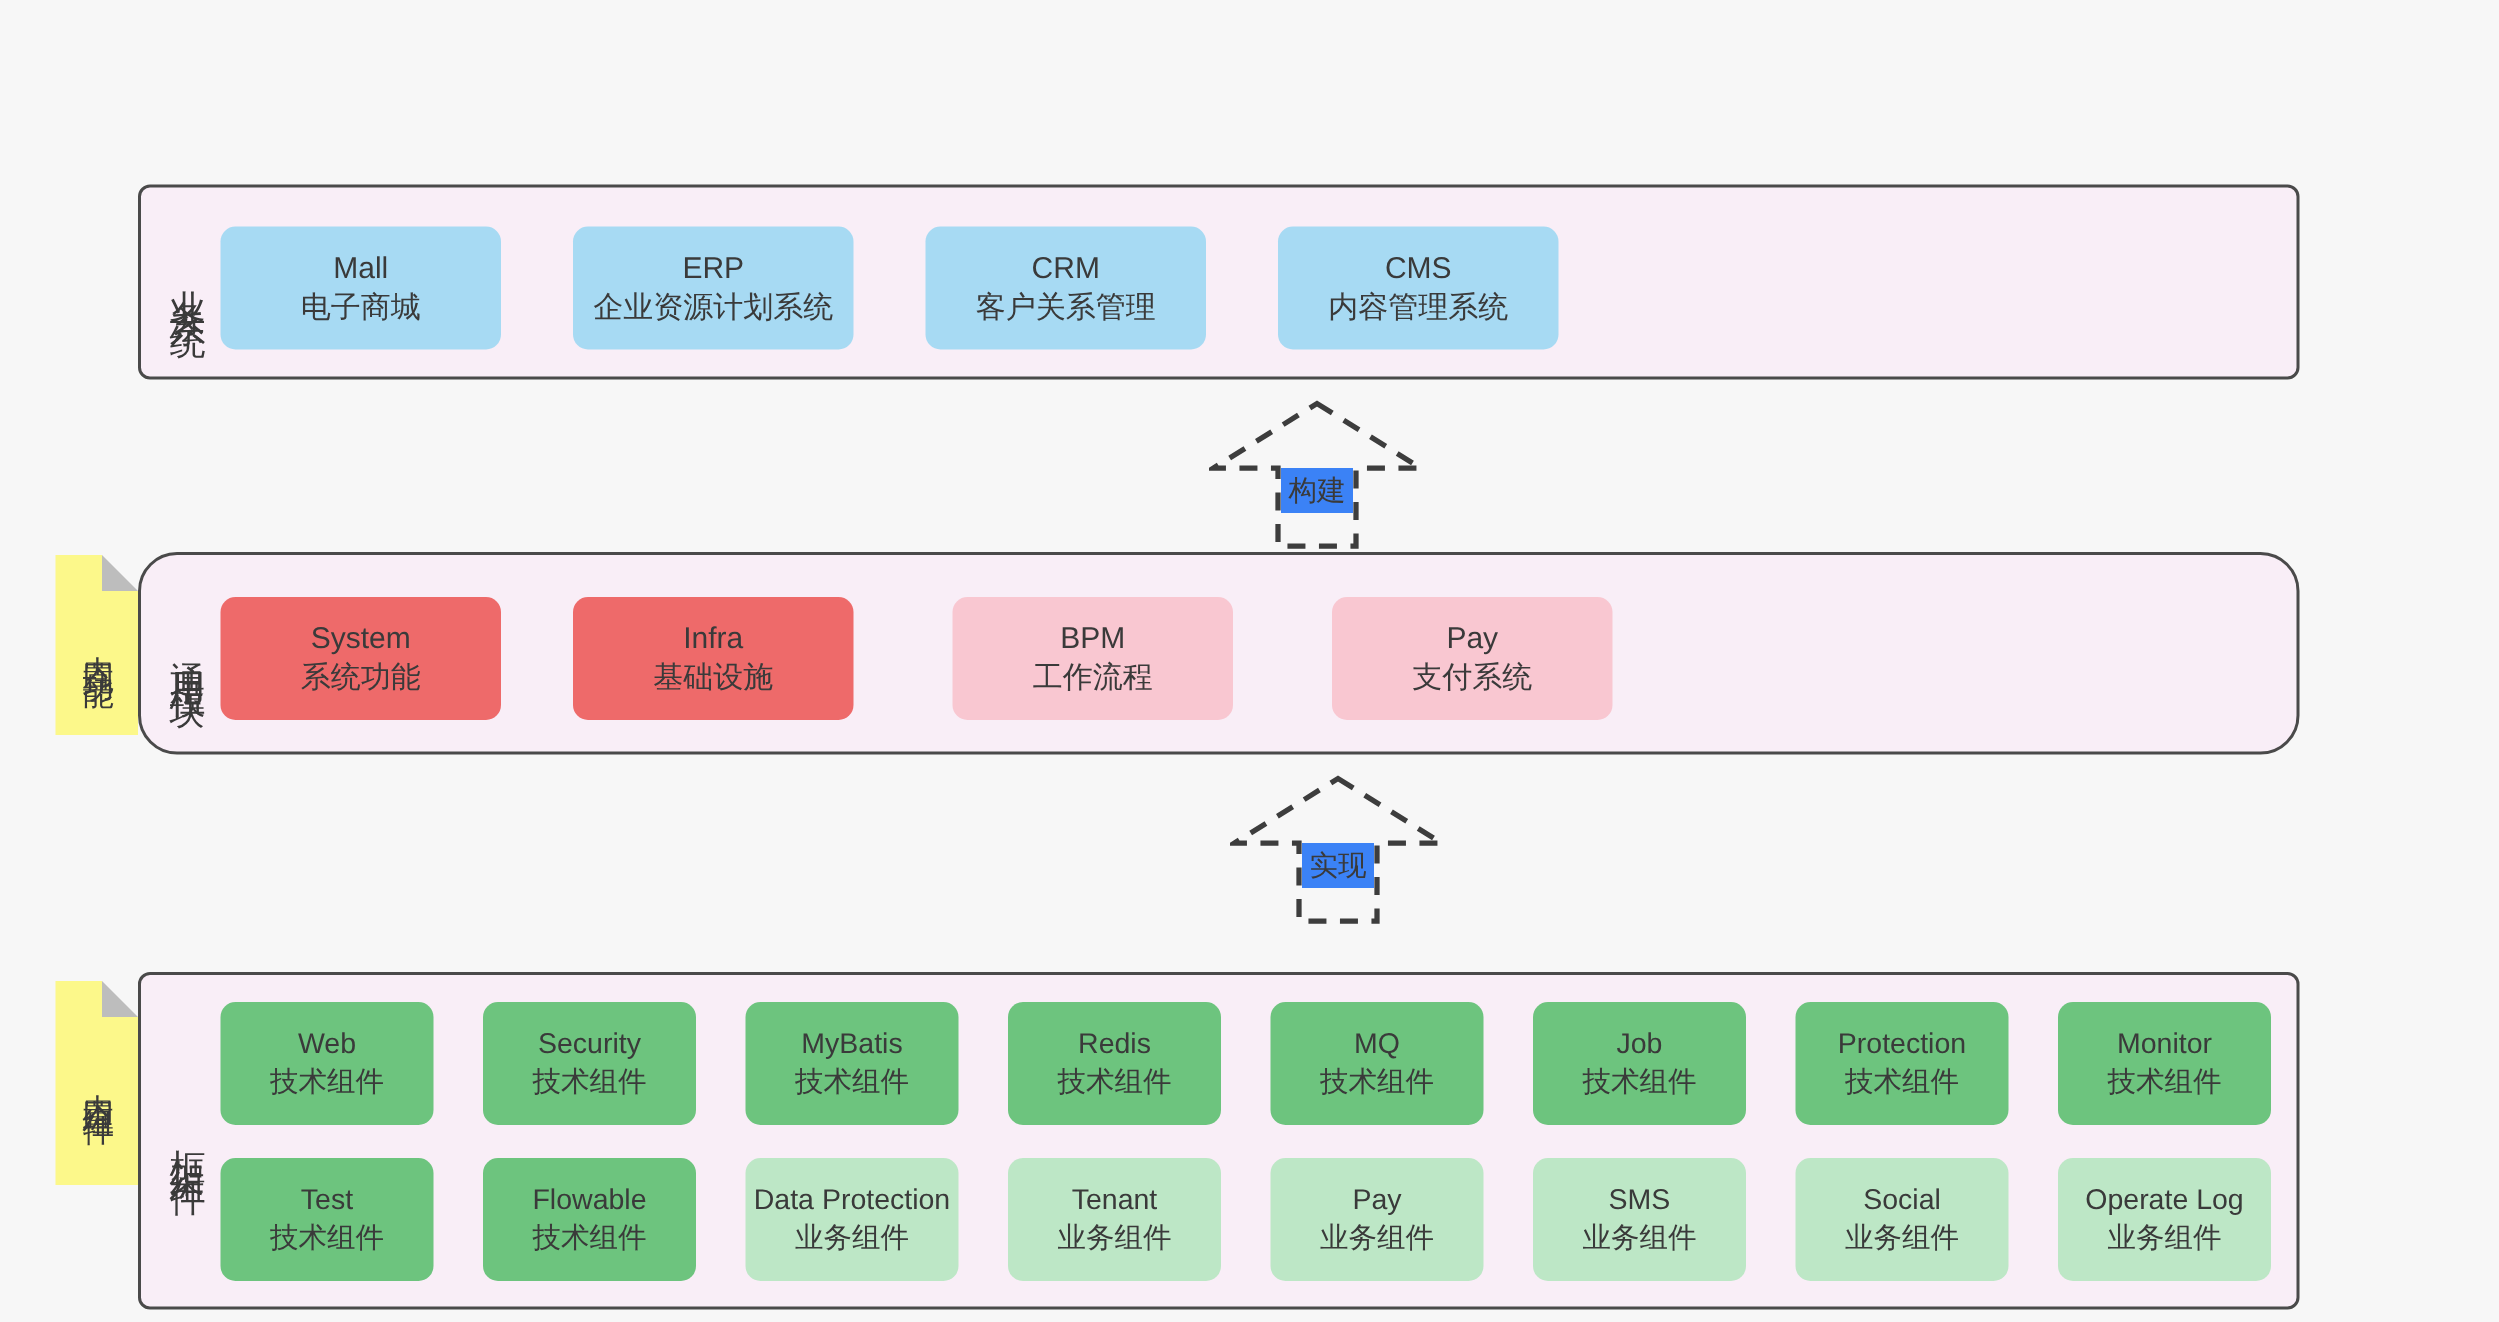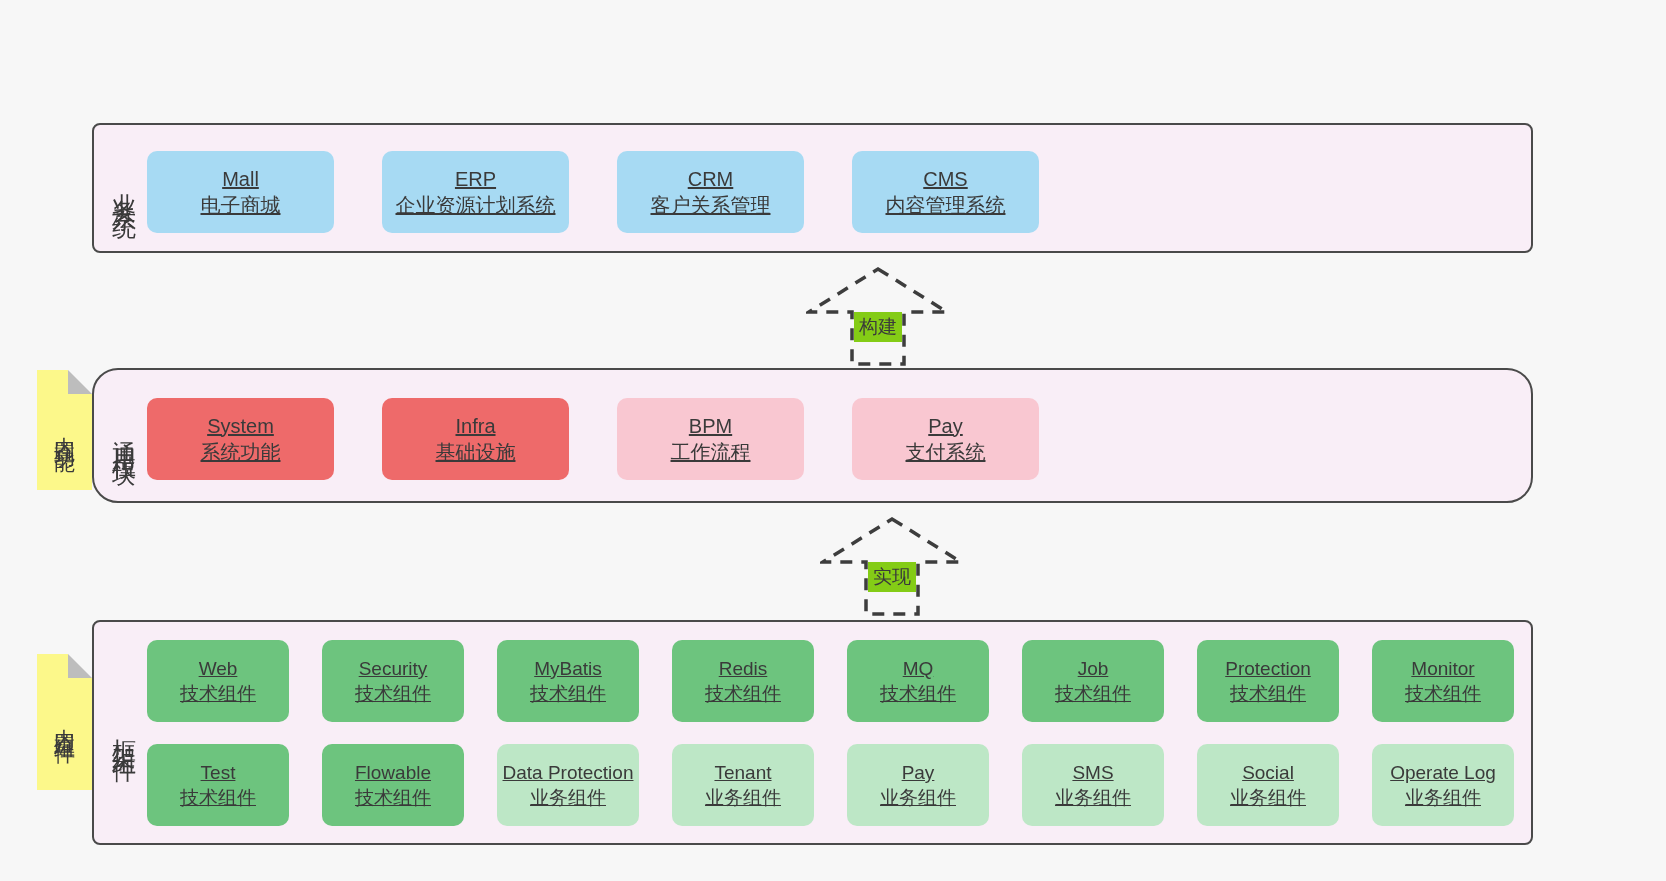--- a/index.html
+++ b/index.html
@@ -18,21 +18,21 @@
   .layer {
     position:absolute;
     left:92px;
     width:1441px;
     background: var(--layer_bg, #f9eef7);
     border: 2px solid var(--layer_border, #4a4a4a);
     border-radius: 8px;
   }
   #layer-business  { top:123px; height:130px; }
   #layer-modules   { top:368px; height:135px;border-radius:26px; }
-  #layer-framework { top:620px; height:225px; }
+  #layer-framework { top:648px; height:225px; }
 
   .layer-label {
     position:absolute;
     left:14px; top:50%;
     transform: translateY(-50%);
     writing-mode: vertical-rl;
     text-orientation: upright;
     font-size: 24px;
     letter-spacing: 7px;
     color: var(--text, #3a3a3a);
@@ -59,24 +59,24 @@
     flex-direction:column;
     justify-content:center;
     align-items:center;
     text-align:center;
     line-height:1.32;
   }
   .boxes.wide   .box { width:187px; font-size:20px; }
   .boxes.narrow .box { width:142px; font-size:19px; }
   .box.blue       { background: var(--blue, #a7daf3); }
   .box.red        { background: var(--red, #ee6a6a); }
-  .box.pink       { background: var(--pink, #f9c7d1); }
+  .box.pink       { background: var(--pink, #f9c7d1); margin-left: 18px; }
   .box.green      { background: var(--green, #6dc47e); }
   .box.lightgreen { background: var(--lightgreen, #bde7c6); }
-  .box-title, .box-sub { width:100%;text-decoration:underline; }
+  .box-title, .box-sub { width:100%; }
 
   
   .sticky {
     position:absolute;
     left:37px;
     width:55px;
     background: var(--sticky, #fcf88a);
     z-index:5;
     display:flex;
     align-items:center;
@@ -109,21 +109,21 @@
   .arrow polygon {
     fill:none;
     stroke: var(--arrow, #3d3d3d);
     stroke-width:3.5;
     stroke-dasharray:12 9;
   }
   .arrow-label {
     position:absolute;
     left:50%; top:46%;
     transform:translateX(-50%);
-    background:#84cc16;
+    background:#3b82f6;
     padding:2px 5px;
     font-size:19px;
     white-space:nowrap;
     color: var(--text, #3a3a3a);
   }
 </style>
 </head>
 <body>
 
 <div class="canvas">

